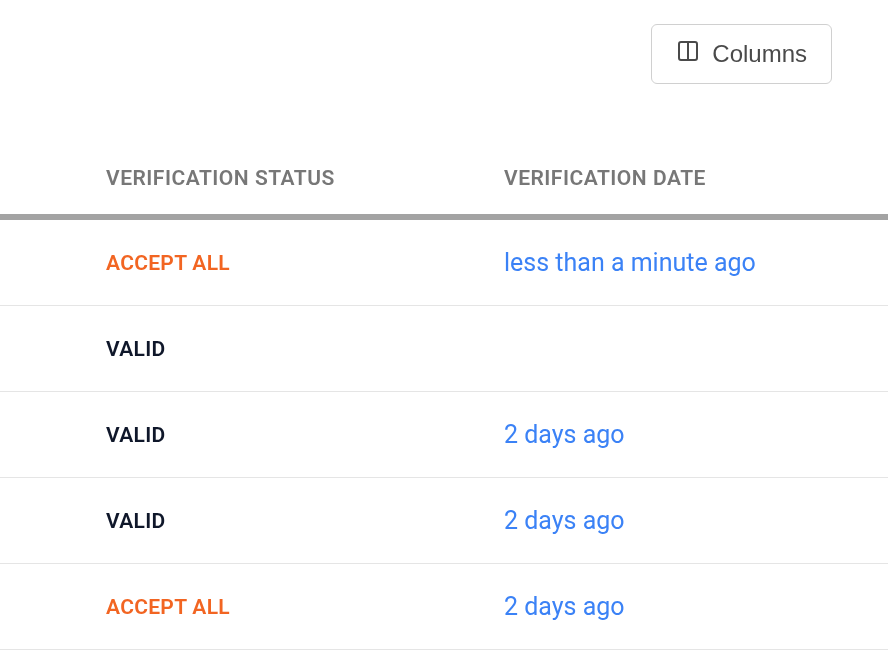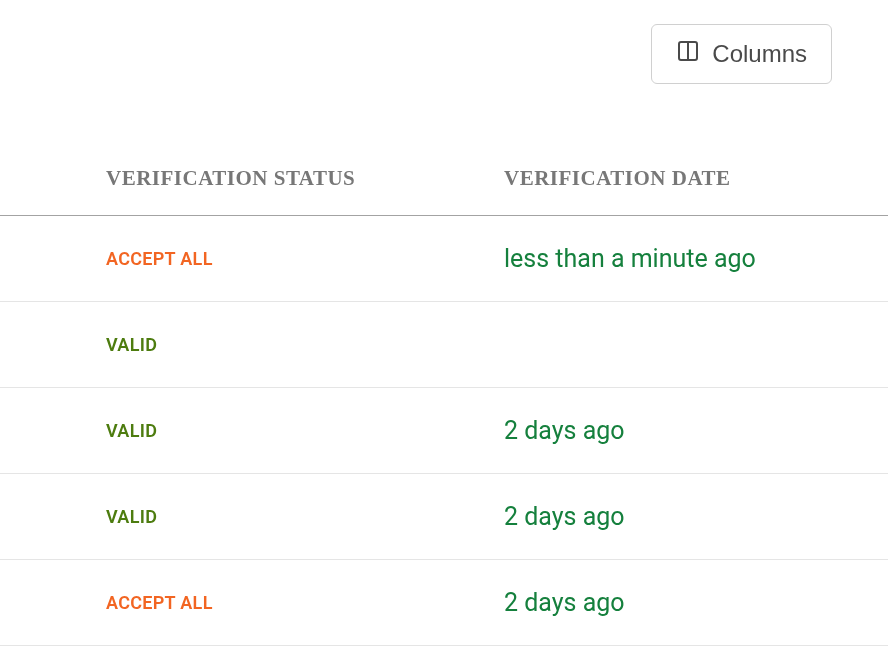--- a/index.html
+++ b/index.html
@@ -35,22 +35,21 @@
       stroke: #4a4a4a;
       fill: none;
       stroke-width: 2;
     }
     .table-wrap {
       margin-top: 62px;
     }
     .header-row {
       display: flex;
       padding: 20px 0 24px 0;
-      border-bottom: 1px solid #a3a3a3;
-      font-family: Liberation Serif, serif;
+      border-bottom: 6px solid #a3a3a3;
     }
     .col-status {
       width: 400px;
       padding-left: 106px;
       padding-right: 16px;
     }
     .col-date {
       flex: 1;
       padding-left: 104px;
       padding-right: 9px;
@@ -62,31 +61,31 @@
       color: #777;
       text-transform: uppercase;
     }
     .data-row {
       display: flex;
       align-items: center;
       height: 86px;
       border-bottom: 1px solid #e5e5e5;
     }
     .status-text {
-      font-size: 18px;
+      font-size: 21px;
       font-weight: 600;
       letter-spacing: 0.3px;
       text-transform: uppercase;
     }
     .status-accept-all { color: #f26522; }
-    .status-valid { color: #4d7c0f; }
+    .status-valid { color: #0f172a; }
     .date-text {
       font-size: 25px;
       font-weight: 400;
-      color: #15803d;
+      color: #3b82f6;
     }
   </style>
 </head>
 <body>
 
 <div class="toolbar">
   <button class="columns-button">
     <span>
       <svg viewBox="0 0 24 24">
         <rect x="3" y="3" width="18" height="18" rx="2"></rect>

